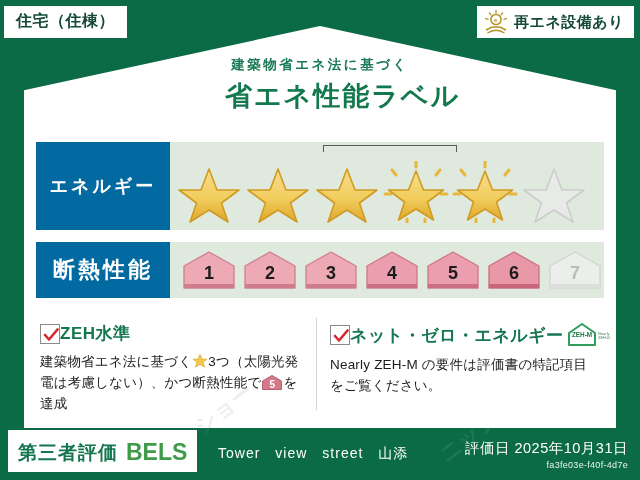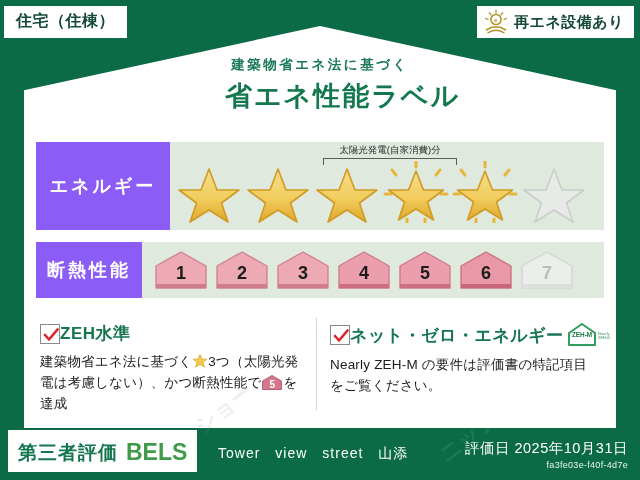--- a/index.html
+++ b/index.html
@@ -64,30 +64,30 @@
   .perf-row {
     position: absolute;
     left: 36px; right: 36px;
     display: flex; align-items: stretch;
     background: #dfe9de;
   }
   #row-energy { top: 142px; height: 88px; }
   #row-insulation { top: 242px; height: 56px; }
 
   .perf-label {
-    background: #8b5cf6;
+    background: #0369a1;
     color: #ffffff;
     font-weight: bold;
     display: flex; flex-direction: column;
     align-items: center; justify-content: center;
     flex: none;
     letter-spacing: 3px;
   }
   #row-energy .perf-label { width: 134px; font-size: 18px; line-height: 1.35; }
-  #row-insulation .perf-label { width: 106px; font-size: 18px; }
+  #row-insulation .perf-label { width: 134px; font-size: 22px; }
 
   .perf-body {
     flex: 1; position: relative;
     display: flex; align-items: center;
   }
 
   
   #stars {
     display: flex; align-items: center;
     gap: 3px;
@@ -247,21 +247,20 @@
     <div id="main-title">省エネ性能ラベル</div>
   </div>
 
   <div class="perf-row" id="row-energy">
     <div class="perf-label">
       <span>エネルギー</span>
     </div>
     <div class="perf-body">
 
       <div id="solar-note">
-        <div id="solar-note-text">太陽光発電(自家消費)分</div>
         <div id="solar-bracket"></div>
       </div>
 
       <div id="stars">
 
         <div class="star-wrap">
           <svg viewBox="0 0 66 62" width="66" height="62">
             <defs>
                 <linearGradient id="gs1" x1="0" y1="0" x2="0" y2="1">
               <stop offset="0%" stop-color="#f6dd8e"></stop>

